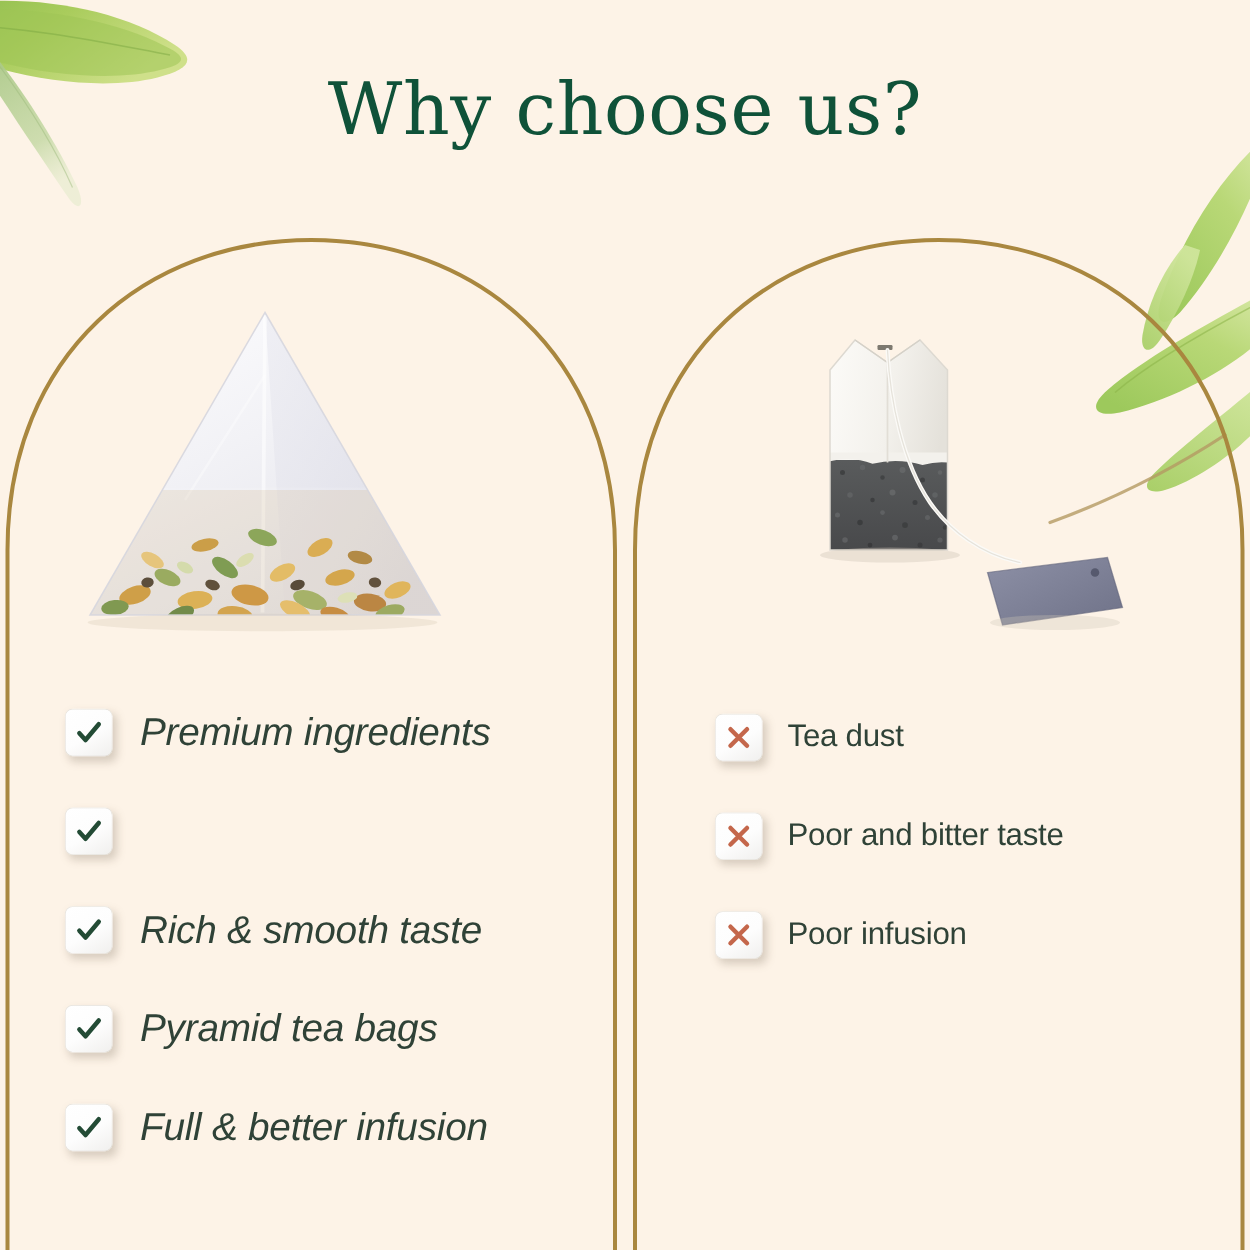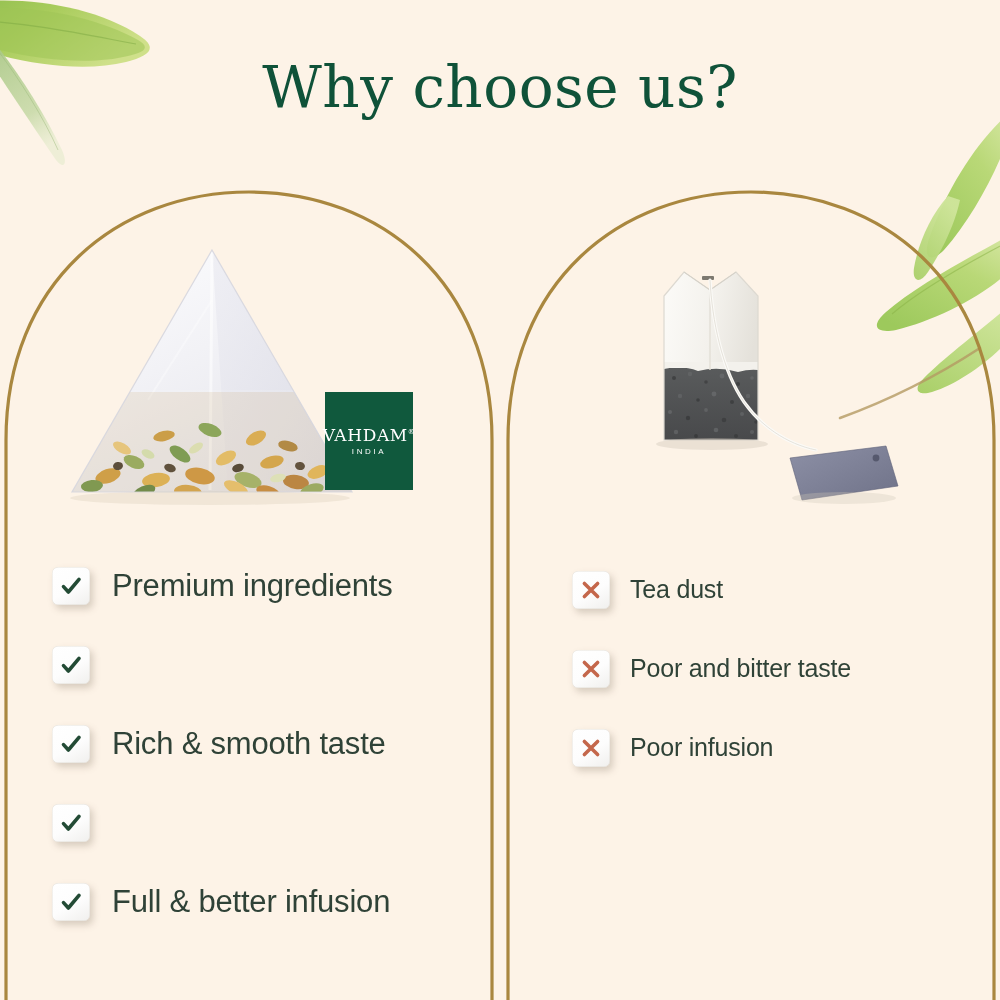--- a/index.html
+++ b/index.html
@@ -30,21 +30,21 @@
     line-height:1.1;
   }
 
   
   .product { position:absolute; }
   #pyramid-product { left:60px; top:240px; width:380px; height:280px; }
   #regular-product { left:640px; top:250px; width:300px; height:280px; }
 
   
   .col { position:absolute; }
-  #left-col  { left:52px;  top:546px; width:430px; }
+  #left-col  { left:52px;  top:546px; width:430px;font-style:italic; }
   #right-col { left:572px; top:550px; width:400px; }
 
   .feature-row {
     display:flex;
     align-items:center;
     gap:22px;
     height:79px;
   }
   #right-col .feature-row { height:79px; gap:20px; }
 
@@ -228,26 +228,20 @@
 
         <rect x="0" y="150" width="380" height="115" fill="#ffffff" opacity="0.12"></rect>
       </g>
 
       <path d="M 152 10 L 292 252 L 12 252 Z" fill="none" stroke="#d6d6de" stroke-width="1.2" opacity="0.9"></path>
 
       <ellipse cx="150" cy="258" rx="140" ry="7" fill="#d9cdbb" opacity="0.35"></ellipse>
     </svg>
 
     
-    <div class="logo-tag" style="left:265px; top:152px;">
-      <div class="logo-word">
-        <span>VAHDAM</span><sup>®</sup>
-      </div>
-      <div class="logo-sub">INDIA</div>
-    </div>
   </div>
 
   <div class="product" id="regular-product">
     <svg width="300" height="280" viewBox="0 0 300 280">
       <defs>
         <linearGradient id="paperG" x1="0" y1="0" x2="1" y2="0.3">
           <stop offset="0%" stop-color="#fcfbf8"></stop>
           <stop offset="55%" stop-color="#f3f1ec"></stop>
           <stop offset="100%" stop-color="#e4e1da"></stop>
         </linearGradient>
@@ -344,20 +338,21 @@
       </span>
       <span class="feature-label">Rich &amp; smooth taste</span>
     </div>
 
     <div class="feature-row">
       <span class="mark-tile">
         <svg width="24" height="24" viewBox="0 0 24 24">
             <path d="M4.5 12.6 L9.4 18 L20 5.4" fill="none" stroke="#234b35" stroke-width="3.6" stroke-linecap="round" stroke-linejoin="round"></path>
           </svg>
       </span>
+      <span class="feature-label">Pyramid tea bags</span>
     </div>
 
     <div class="feature-row">
       <span class="mark-tile">
         <svg width="24" height="24" viewBox="0 0 24 24">
             <path d="M4.5 12.6 L9.4 18 L20 5.4" fill="none" stroke="#234b35" stroke-width="3.6" stroke-linecap="round" stroke-linejoin="round"></path>
           </svg>
       </span>
       <span class="feature-label">Full &amp; better infusion</span>
     </div>

